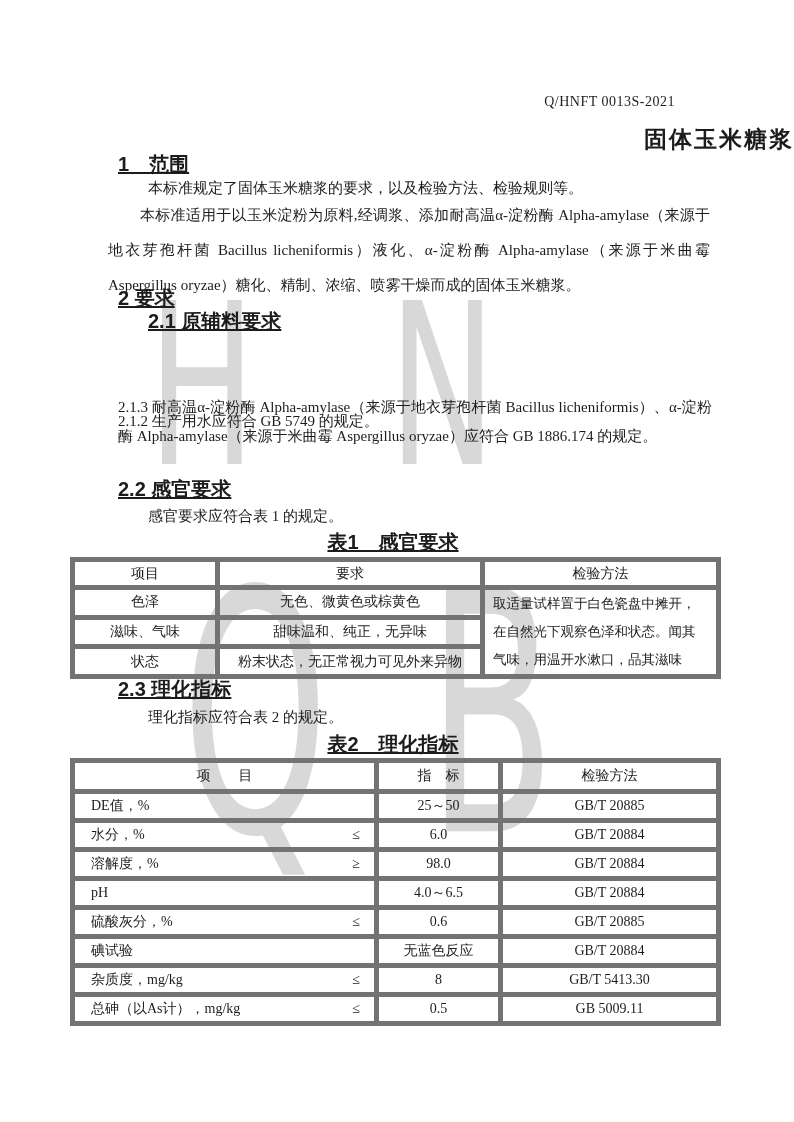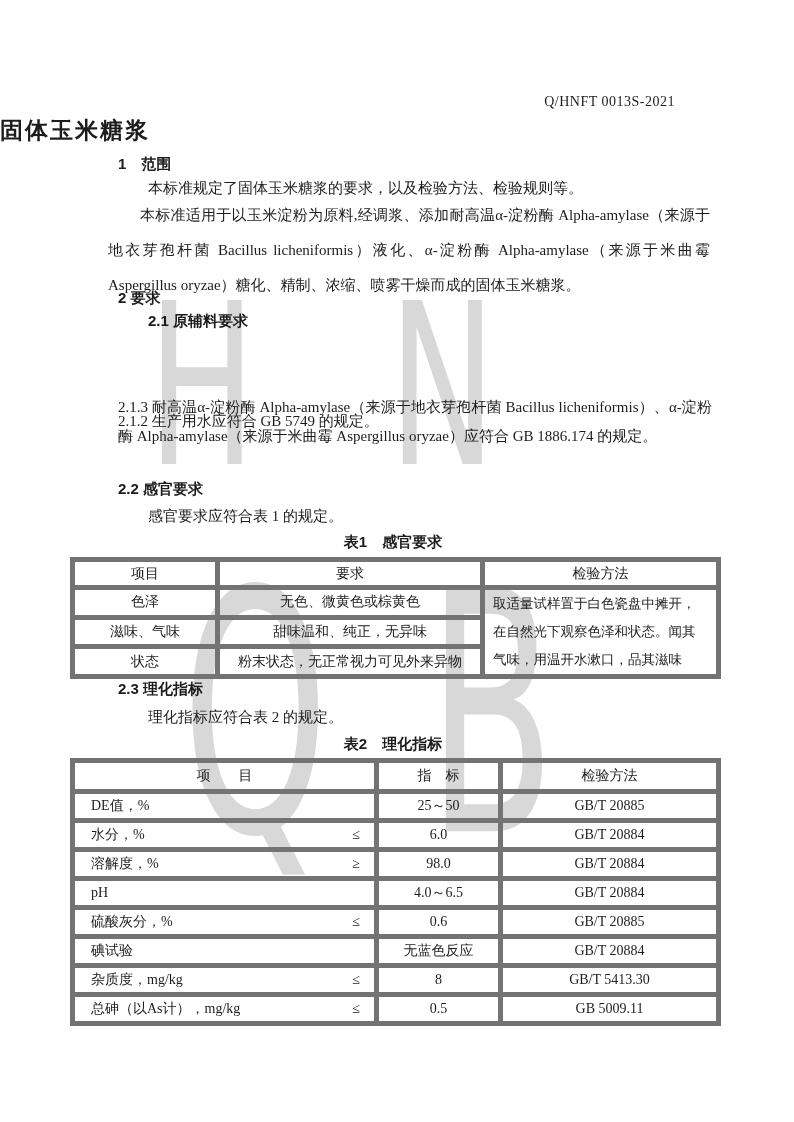--- a/index.html
+++ b/index.html
@@ -13,24 +13,24 @@
   .wm { position:absolute; color:#d8d8d8; font-family:"DejaVu Sans","Liberation Sans",sans-serif;
         font-weight:400; line-height:1; white-space:pre; z-index:0; user-select:none; }
   .wm-hn { left:148px; top:274px; font-size:220px; letter-spacing:205px;
            transform:scale(0.65,1.02); transform-origin:left top; }
   .wm-qb { left:182px; top:548px; font-size:300px; letter-spacing:160px;
            transform:scale(0.62,1.12); transform-origin:left top; }
   
   .abs { position:absolute; z-index:1; }
   .docnum { top:94px; right:119px; font-size:14px; letter-spacing:0.5px;
             font-family:"Liberation Serif","DejaVu Serif",serif; }
-  .title  { top:115px; left:0; width:794px; text-align:left; font-size:23px; font-weight:bold;
+  .title  { top:124px; left:0; width:794px; text-align:right; font-size:23px; font-weight:bold;
             font-family:"Liberation Sans","DejaVu Sans",sans-serif; letter-spacing:2px; }
-  .h      { font-size:15px; font-weight:bold; line-height:22px;
-            font-family:"Liberation Sans","DejaVu Sans",sans-serif; }
+  .h      { font-size:20px; font-weight:bold; line-height:22px;
+            font-family:"Liberation Sans","DejaVu Sans",sans-serif;text-decoration:underline; }
   .body-t { font-size:15px; line-height:22px; }
   .s1   { top:153px; left:118px; }
   .p1   { top:177px; left:148px; }
   .p2   { top:198px; left:108px; width:602px; line-height:35px; text-indent:32px; text-align:justify; }
   .s2   { top:287px; left:118px; }
   .s21  { top:310px; left:118px;margin-left:30px; }
   .s211 { top:338px; left:118px; }
   .s212 { top:366px; left:118px;margin-top:44px; }
   .s213 { top:393px; left:118px; width:594px; line-height:29px; text-align:justify; }
   .s22  { top:478px; left:118px; }

